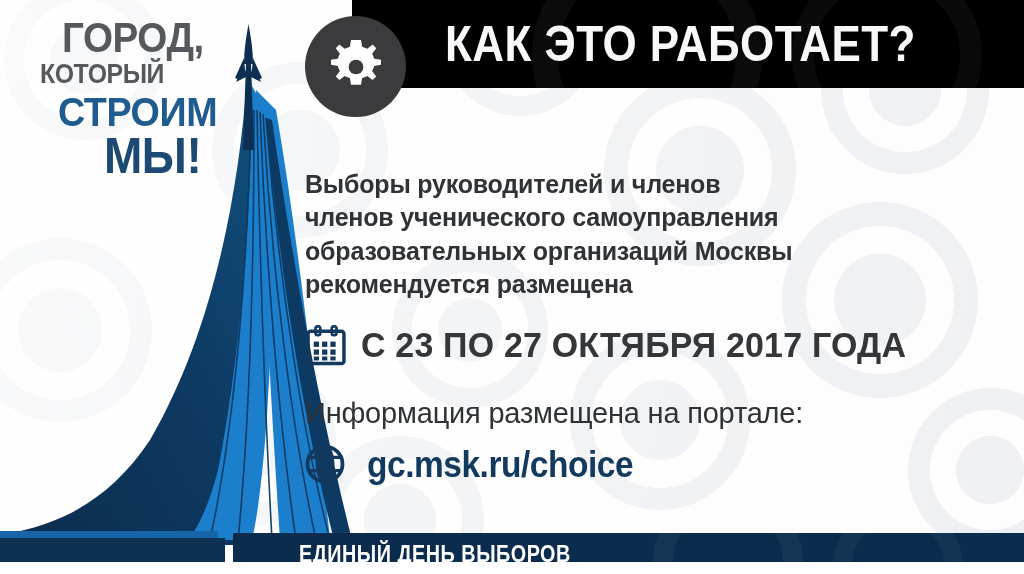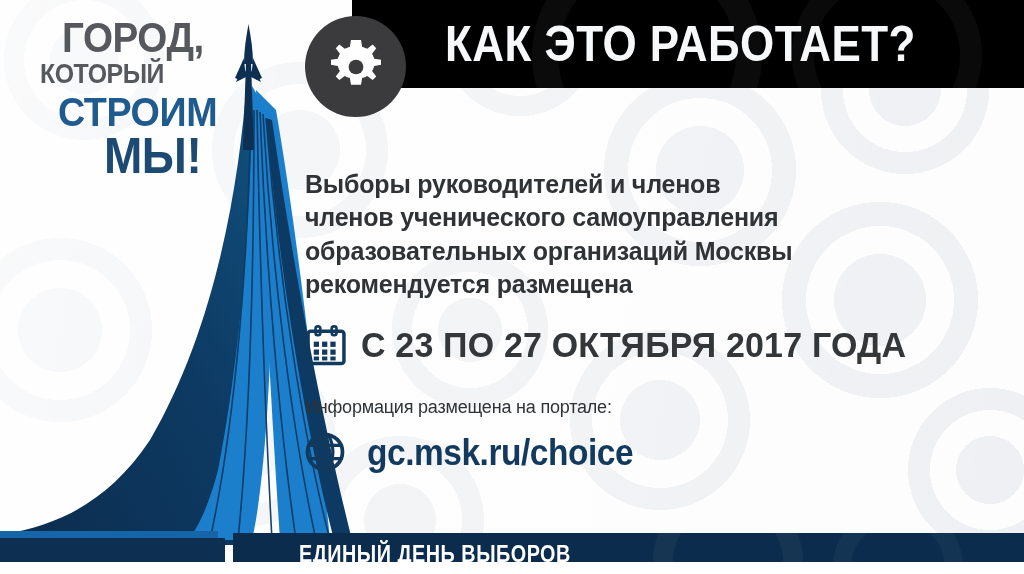--- a/index.html
+++ b/index.html
@@ -170,21 +170,21 @@
     font-weight: 700;
     color: #333739;
     letter-spacing: 0.2px;
     white-space: nowrap;
     transform: scaleX(0.97);
     transform-origin: left center;
   }
 
   .portal-label {
     margin-top: 30px;
-    font-size: 18px;
+    font-size: 29px;
     color: #2f3336;
     letter-spacing: -0.2px;
     white-space: nowrap;
   }
 
   .url-row {
     display: flex;
     align-items: flex-start;
     margin-top: 14px;
     gap: 22px;

